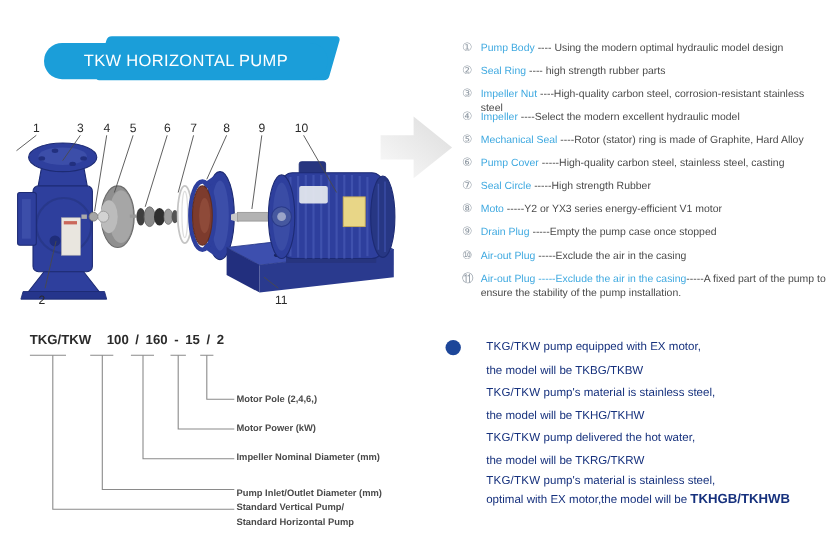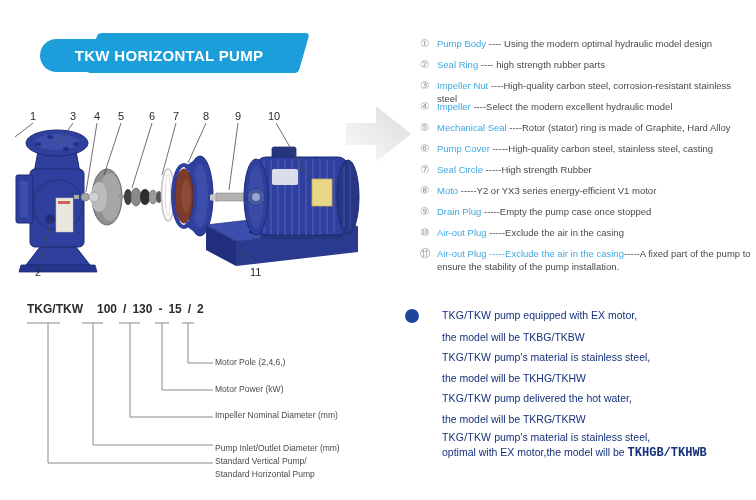--- a/index.html
+++ b/index.html
@@ -3,38 +3,38 @@
 <meta charset="utf-8">
 <style>
   html,body{margin:0;padding:0;}
   body{width:756px;height:500px;background:#ffffff;font-family:"Liberation Sans",sans-serif;position:relative;overflow:hidden;}
   .abs{position:absolute;}
 
   
   .banner-wrap{left:40px;top:30px;width:270px;height:46px;}
   .banner-back{position:absolute;left:52px;top:3px;width:212px;height:40px;background:#1b9ed9;transform:skewX(-16deg);border-radius:4px;}
   .banner-front{position:absolute;left:0;top:9px;width:258px;height:33px;background:#1b9ed9;border-radius:17px;display:flex;align-items:center;justify-content:center;}
-  .banner-front span{color:#ffffff;font-weight:bold;font-size:15px;letter-spacing:.3px;}
+  .banner-front span{color:#ffffff;font-weight:normal;font-size:15px;letter-spacing:.3px;}
 
   
   .pl-item{position:absolute;left:420px;width:332px;font-size:9.5px;line-height:13px;color:#4a4a4a;padding-left:17px;box-sizing:border-box;}
   .pl-num{position:absolute;left:0;top:0;color:#8f99a3;font-size:10.5px;}
   .pl-name{color:#3fa9e0;margin-top:33px;}
   .pl-desc{color:#4a4a4a;}
 
   
   .model-line{left:27px;top:302px;display:flex;align-items:baseline;gap:6px;font-size:12px;font-weight:bold;color:#2b2b2b;}
   .model-prefix{margin-right:8px;}
-  .model-label{position:absolute;left:215px;font-size:8.5px;color:#4a4a4a;white-space:nowrap;}
+  .model-label{position:absolute;left:215px;font-size:8.5px;color:#4a4a4a;white-space:nowrap;font-weight:bold;}
 
   
   .note-bullet{left:405px;top:309px;width:14px;height:14px;border-radius:50%;background:#1d4699;}
   .note-line{position:absolute;left:442px;width:320px;font-size:10.5px;color:#16317d;white-space:nowrap;}
   .note-head{letter-spacing:.2px;}
-  .note-bold{font-weight:bold;font-size:12px;font-family:Liberation Mono, monospace;}
+  .note-bold{font-weight:bold;font-size:12px;}
 
   svg text{font-family:"Liberation Sans",sans-serif;}
 </style>
 </head>
 <body>
 
 <div class="abs banner-wrap">
   <div class="banner-back"></div>
   <div class="banner-front">
     <span>TKW HORIZONTAL PUMP</span>
@@ -184,21 +184,21 @@
 <div class="pl-item" style="top:163px"><span class="pl-num">⑦</span><span class="pl-name">Seal Circle</span><span class="pl-desc"> -----High strength Rubber</span></div>
 <div class="pl-item" style="top:184px"><span class="pl-num">⑧</span><span class="pl-name">Moto</span><span class="pl-desc"> -----Y2 or YX3 series energy-efficient V1 motor</span></div>
 <div class="pl-item" style="top:205px"><span class="pl-num">⑨</span><span class="pl-name">Drain Plug</span><span class="pl-desc"> -----Empty the pump case once stopped</span></div>
 <div class="pl-item" style="top:226px"><span class="pl-num">⑩</span><span class="pl-name">Air-out Plug</span><span class="pl-desc"> -----Exclude the air in the casing</span></div>
 <div class="pl-item" style="top:247px"><span class="pl-num">⑪</span><span class="pl-name">Air-out Plug -----Exclude the air in the casing</span><span class="pl-desc">-----A fixed part of the pump to ensure the stability of the pump installation.</span></div>
 
 <div class="abs model-line">
   <span class="model-prefix">TKG/TKW</span>
   <span>100</span>
   <span>/</span>
-  <span>130</span>
+  <span>160</span>
   <span>-</span>
   <span>15</span>
   <span>/</span>
   <span>2</span>
 </div>
 
 <svg class="abs" style="left:27px;top:316px;" width="200" height="170" viewBox="0 0 200 170">
   <g stroke="#8a8a8a" stroke-width="1" fill="none">
     <polyline points="0,7 33,7"></polyline>
       <polyline points="21,7 21,147 186,147"></polyline>

